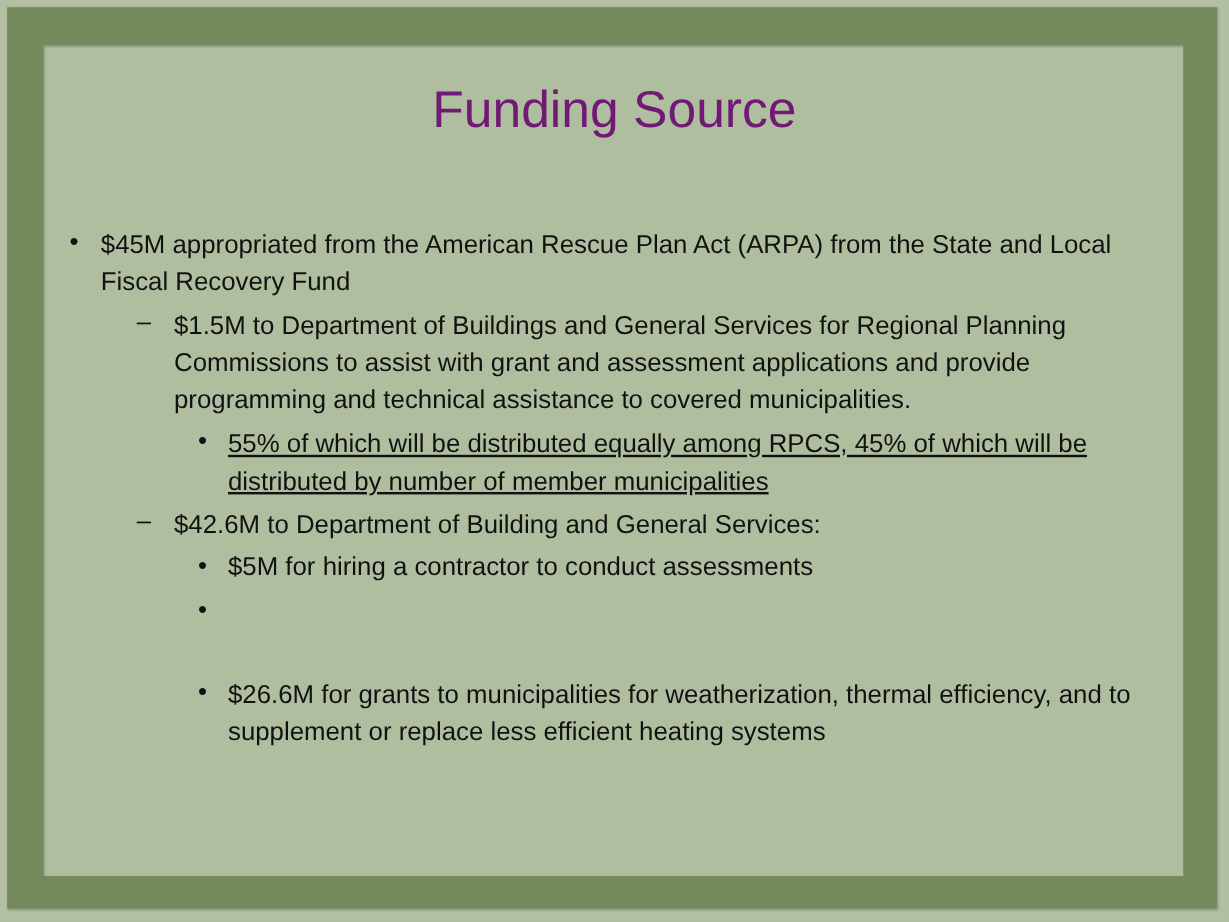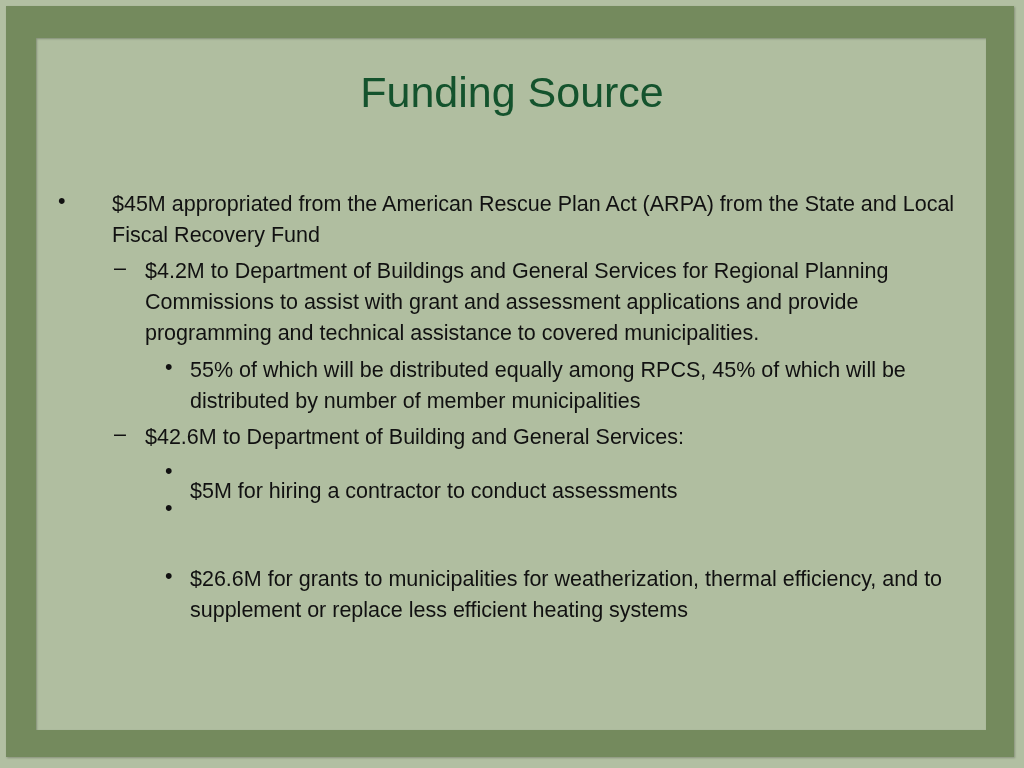--- a/index.html
+++ b/index.html
@@ -19,60 +19,60 @@
     position: absolute;
     left: 36px; top: 38px; width: 950px; height: 692px;
     background: #b0bea0;
     box-shadow: inset 1px 1px 2px rgba(0,0,0,0.25);
   }
   .title {
     position: absolute;
     left: 0; top: 68px; width: 1024px;
     text-align: center;
     font-size: 43px;
-    color: #14532d;
+    color: #701a75;
     letter-spacing: 0px;
   }
   .content {
     position: absolute;
     left: 0; top: 0; width: 1024px; height: 768px;
     color: #111;
     font-size: 21.5px;
   }
   .item { position: absolute; line-height: 31px; }
   .bullet { position: absolute; }
-  .l1 { left: 112px; width: 870px; }
+  .l1 { left: 84px; width: 870px; }
   .l1b { left: 58px; }
   .l2 { left: 145px; width: 820px; }
   .l2b { left: 114px; }
   .l3 { left: 190px; width: 780px; }
   .l3b { left: 165px; }
 </style>
 </head>
 <body>
 
 <div class="frame"></div>
 <div class="panel"></div>
 
 <div class="title">Funding Source</div>
 
 <div class="content">
 
   <span class="bullet l1b" style="top:189px;">•</span>
   <div class="item l1" style="top:189px;">$45M appropriated from the American Rescue Plan Act (ARPA) from the State and Local Fiscal Recovery Fund</div>
 
   <span class="bullet l2b" style="top:256px;">–</span>
-  <div class="item l2" style="top:256px;">$4.2M to Department of Buildings and General Services for Regional Planning Commissions to assist with grant and assessment applications and provide programming and technical assistance to covered municipalities.</div>
+  <div class="item l2" style="top:256px;">$1.5M to Department of Buildings and General Services for Regional Planning Commissions to assist with grant and assessment applications and provide programming and technical assistance to covered municipalities.</div>
 
   <span class="bullet l3b" style="top:355px;">•</span>
-  <div class="item l3" style="top:355px;">55% of which will be distributed equally among RPCS, 45% of which will be distributed by number of member municipalities</div>
+  <div class="item l3" style="top:355px;text-decoration:underline;">55% of which will be distributed equally among RPCS, 45% of which will be distributed by number of member municipalities</div>
 
   <span class="bullet l2b" style="top:422px;">–</span>
   <div class="item l2" style="top:422px;">$42.6M to Department of Building and General Services:</div>
 
   <span class="bullet l3b" style="top:459px;">•</span>
-  <div class="item l3" style="top:476px;">$5M for hiring a contractor to conduct assessments</div>
+  <div class="item l3" style="top:457px;">$5M for hiring a contractor to conduct assessments</div>
 
   <span class="bullet l3b" style="top:496px;">•</span>
 
   <span class="bullet l3b" style="top:564px;">•</span>
   <div class="item l3" style="top:564px;">$26.6M for grants to municipalities for weatherization, thermal efficiency, and to supplement or replace less efficient heating systems</div>
 </div>
 
 </body></html>

